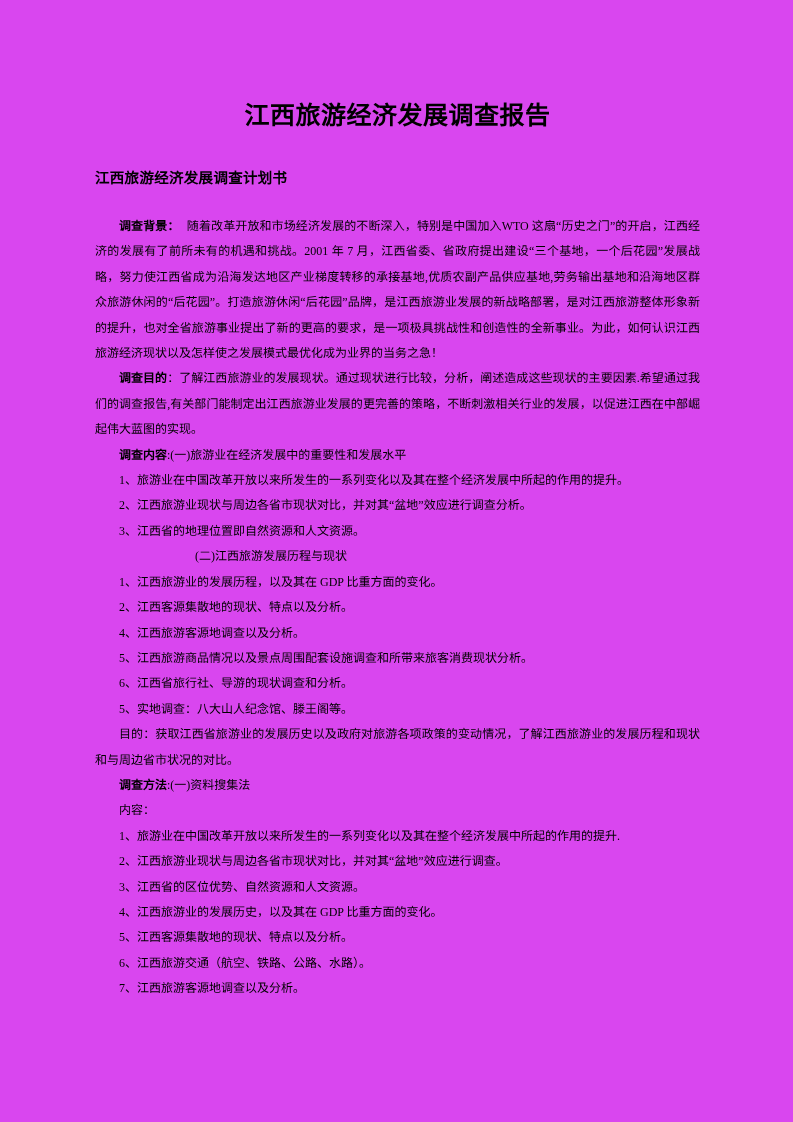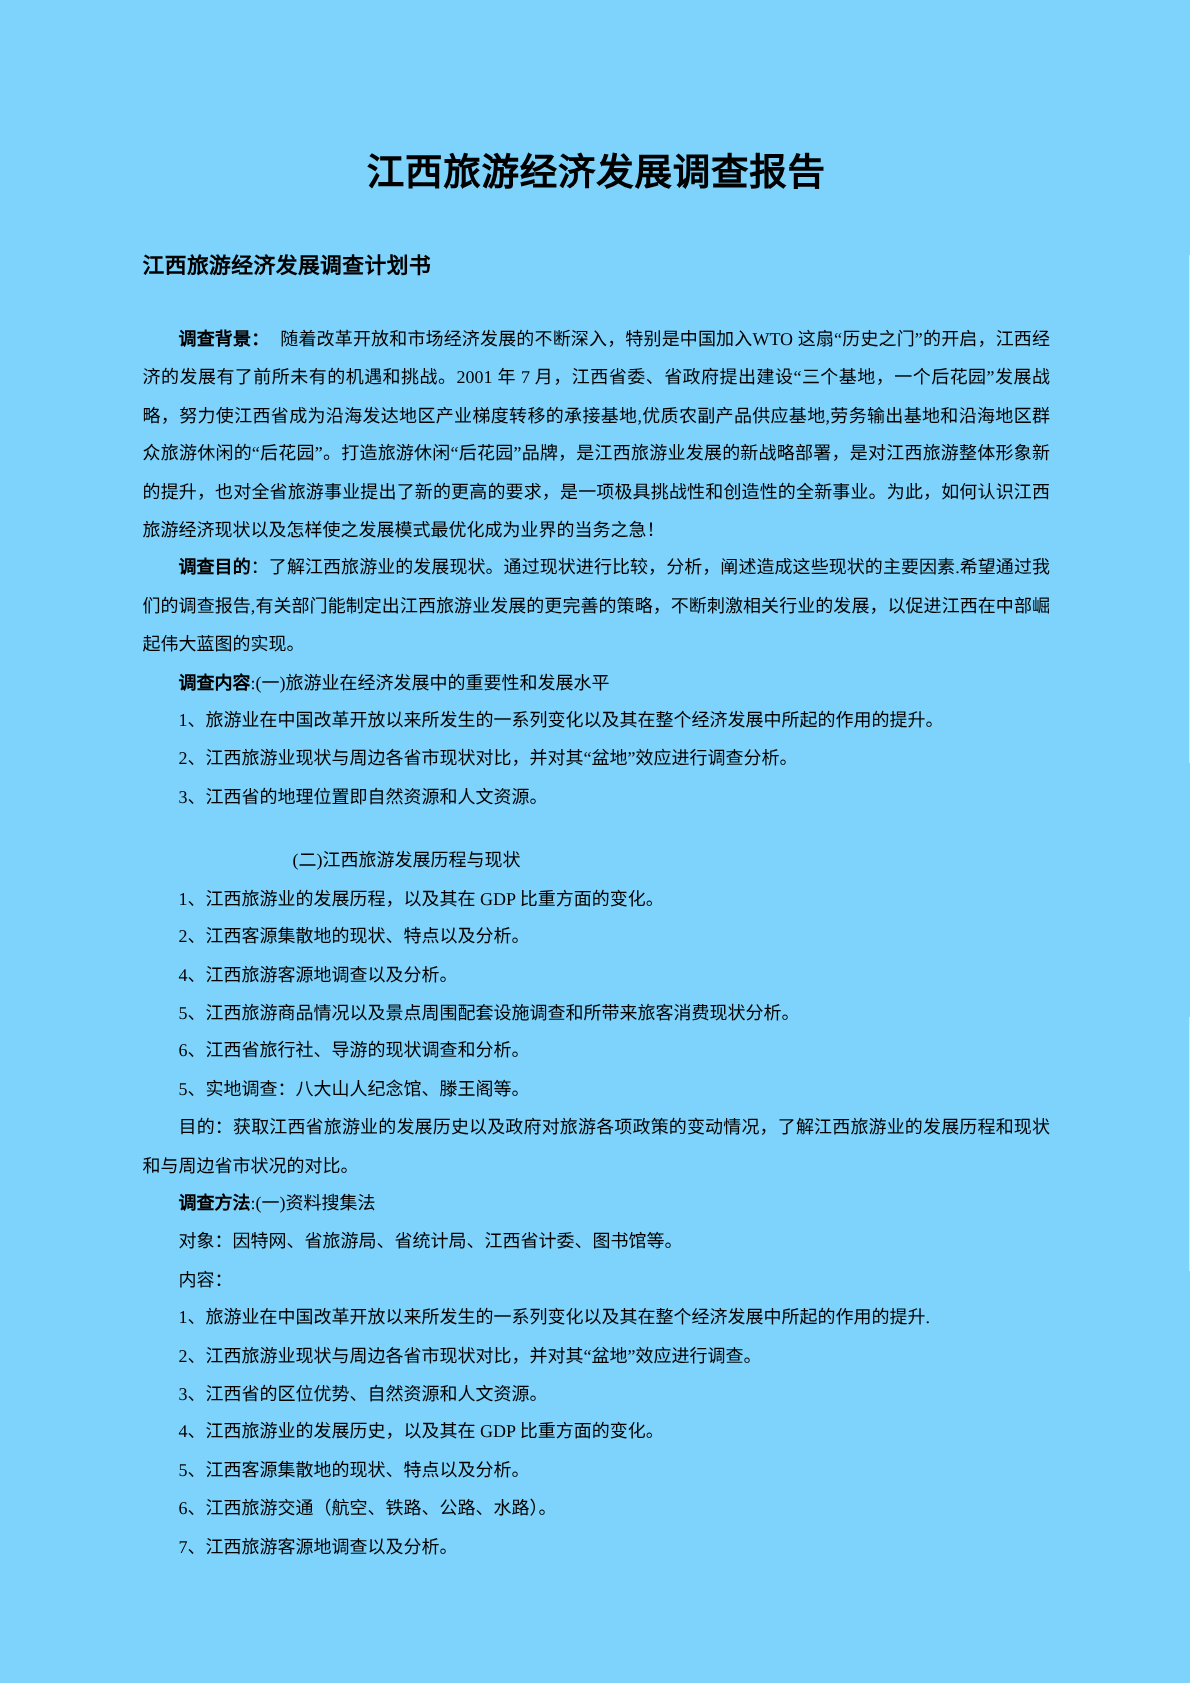--- a/index.html
+++ b/index.html
@@ -10,21 +10,21 @@
   }
   body {
     font-family: "Liberation Serif", "DejaVu Serif", serif;
     color: #000000;
   }
   .page {
     position: relative;
     width: 793px;
     height: 1122px;
     margin: 0 auto;
-    background: #7dd3fc;
+    background: #d946ef;
     box-sizing: border-box;
     padding: 0;
     overflow: hidden;
   }
   .content {
     position: absolute;
     left: 95px;
     top: 0;
     width: 605px;
   }
@@ -54,21 +54,20 @@
     margin: 0;
     font-size: 12px;
     line-height: 25.4px;
     text-align: justify;
     text-justify: inter-ideograph;
     text-indent: 2em;
   }
   p.para.center-ind {
     text-indent: 0;
     padding-left: 100px;
-    margin-top: 17px;
   }
   .lead {
     font-weight: bold;
   }
   .gap-space {
     display: inline-block;
     width: 0.6em;
   }
 </style>
 </head>
@@ -99,21 +98,20 @@
       <p class="para">2、江西客源集散地的现状、特点以及分析。</p>
       <p class="para">4、江西旅游客源地调查以及分析。</p>
       <p class="para">5、江西旅游商品情况以及景点周围配套设施调查和所带来旅客消费现状分析。</p>
       <p class="para">6、江西省旅行社、导游的现状调查和分析。</p>
       <p class="para">5、实地调查：八大山人纪念馆、滕王阁等。</p>
 
       <p class="para">目的：获取江西省旅游业的发展历史以及政府对旅游各项政策的变动情况，了解江西旅游业的发展历程和现状和与周边省市状况的对比。</p>
 
       <p class="para"><span class="lead">调查方法</span><span>:(一)资料搜集法</span></p>
 
-      <p class="para">对象：因特网、省旅游局、省统计局、江西省计委、图书馆等。</p>
 
       <p class="para">内容：</p>
 
       <p class="para">1、旅游业在中国改革开放以来所发生的一系列变化以及其在整个经济发展中所起的作用的提升.</p>
       <p class="para">2、江西旅游业现状与周边各省市现状对比，并对其“盆地”效应进行调查。</p>
       <p class="para">3、江西省的区位优势、自然资源和人文资源。</p>
       <p class="para">4、江西旅游业的发展历史，以及其在 GDP 比重方面的变化。</p>
       <p class="para">5、江西客源集散地的现状、特点以及分析。</p>
       <p class="para">6、江西旅游交通（航空、铁路、公路、水路）。</p>
       <p class="para">7、江西旅游客源地调查以及分析。</p>

